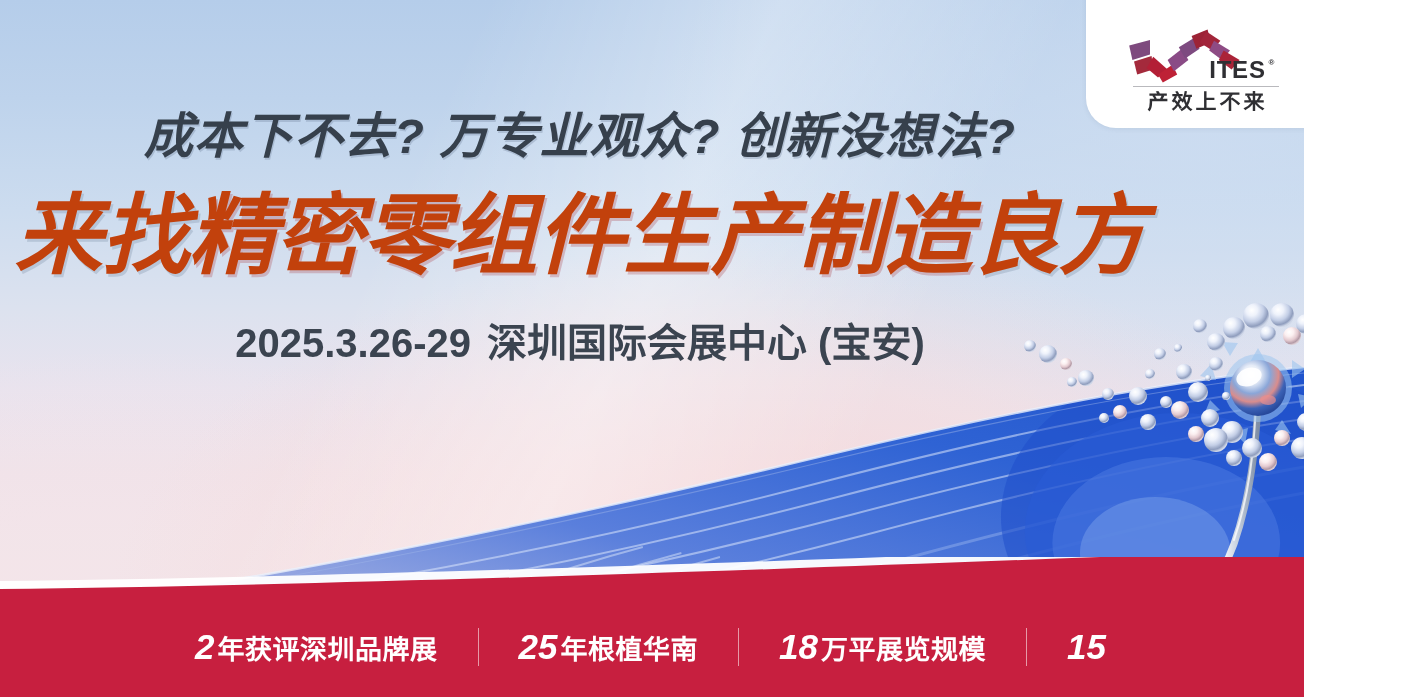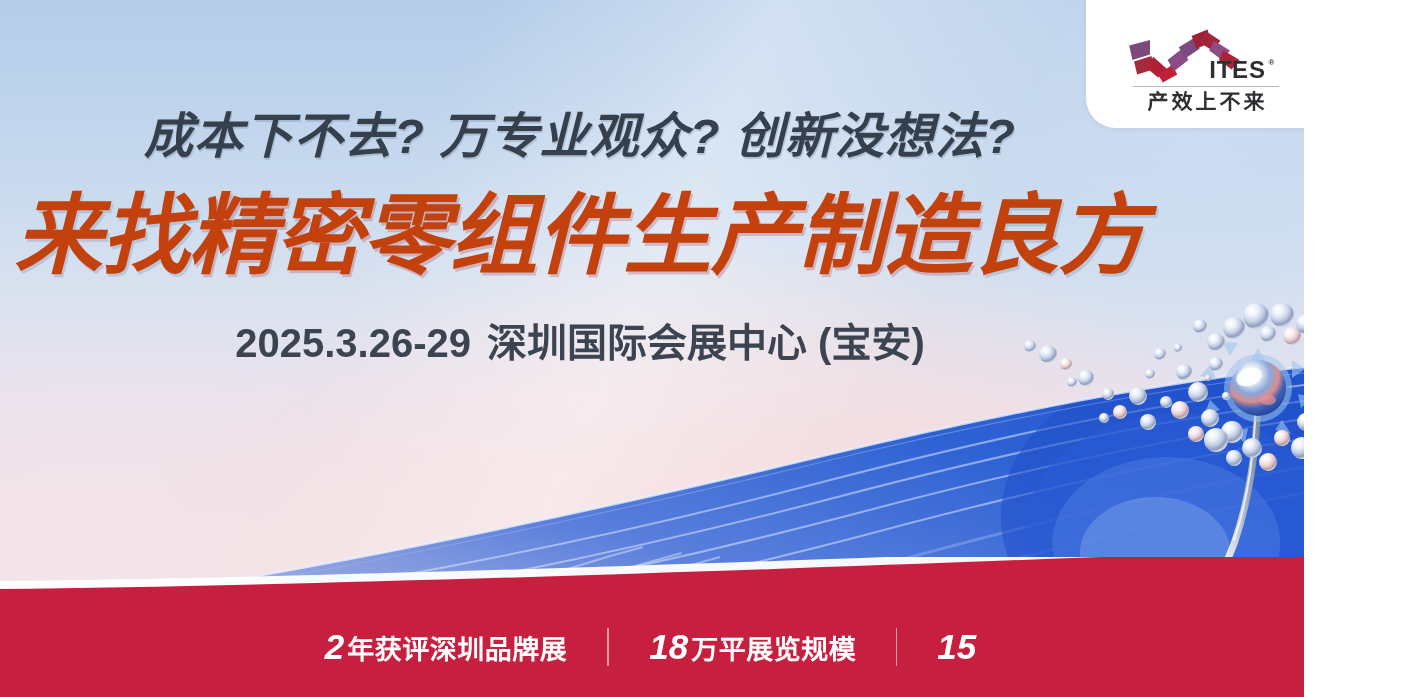--- a/index.html
+++ b/index.html
@@ -407,20 +407,24 @@
         <path d="M0,32 C360,28 820,14 1420,-8 L1420,140 L0,140 Z" fill="#c71f3f"></path>
       </svg>
     </div>
 
     <div class="stats">
       <div class="stat">
         <span class="num">2</span>
         <span>年获评深圳品牌展</span>
       </div>
       <div class="divider"></div>
+      <div class="stat">
+        <span class="num">25</span>
+        <span>年根植华南</span>
+      </div>
       <div class="divider"></div>
       <div class="stat">
         <span class="num">18</span>
         <span>万平展览规模</span>
       </div>
       <div class="divider"></div>
       <div class="stat">
         <span class="num">15</span>
       </div>
     </div>

